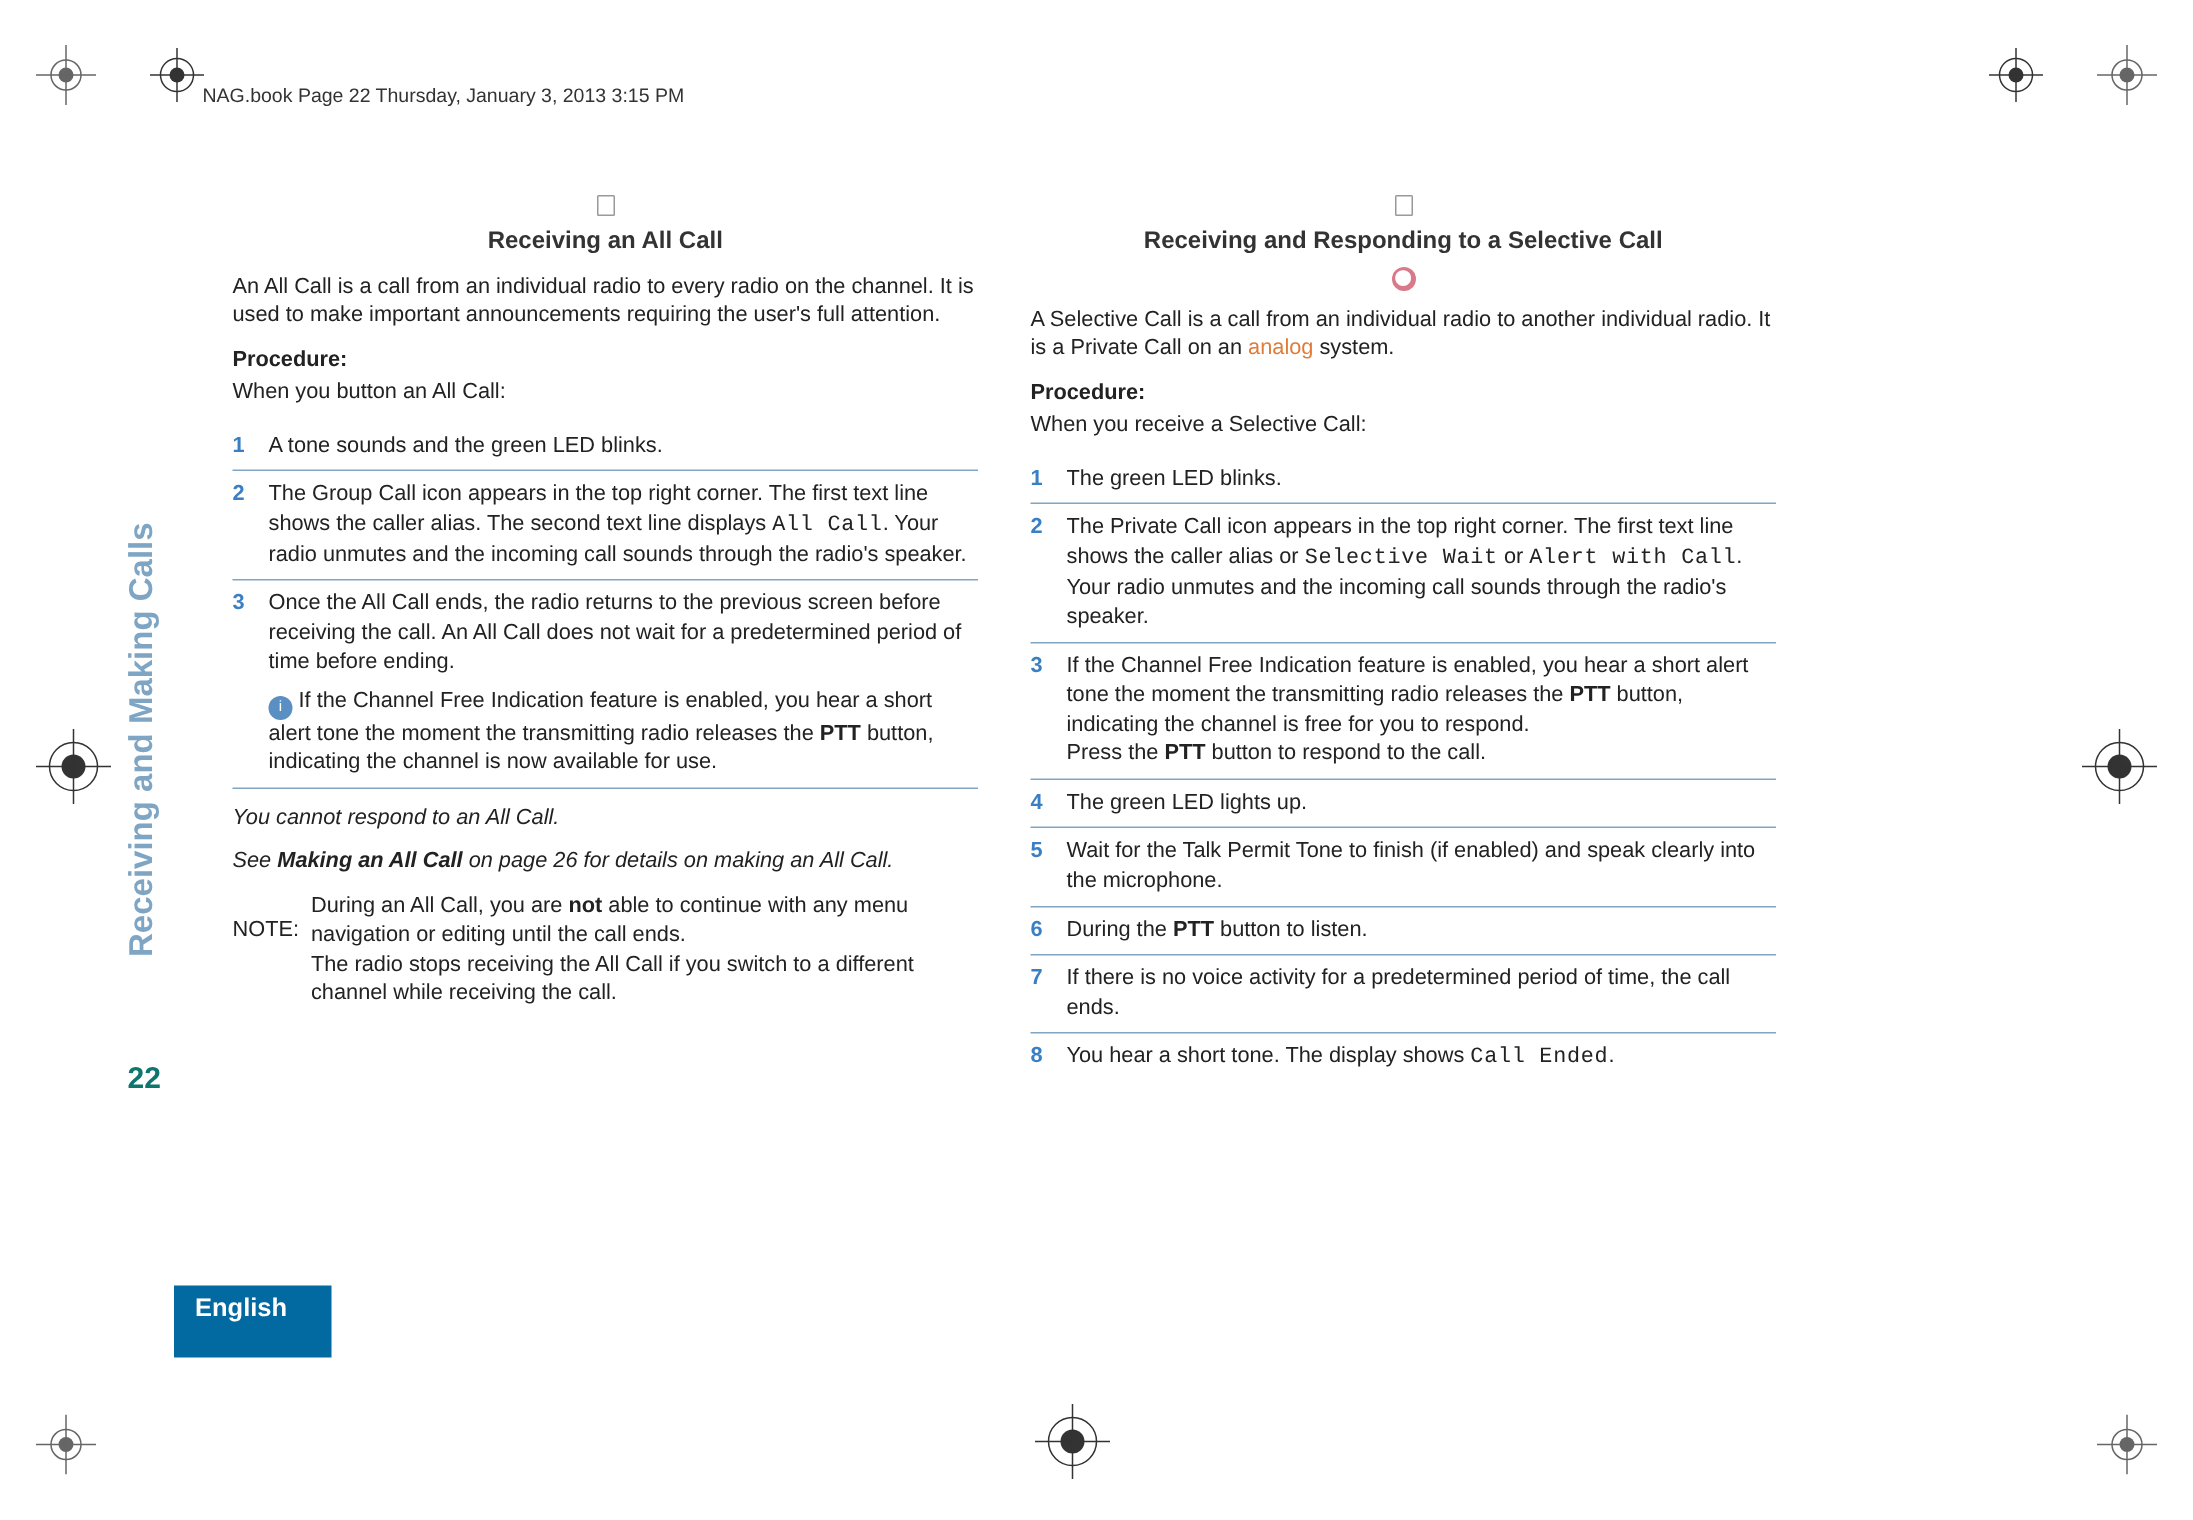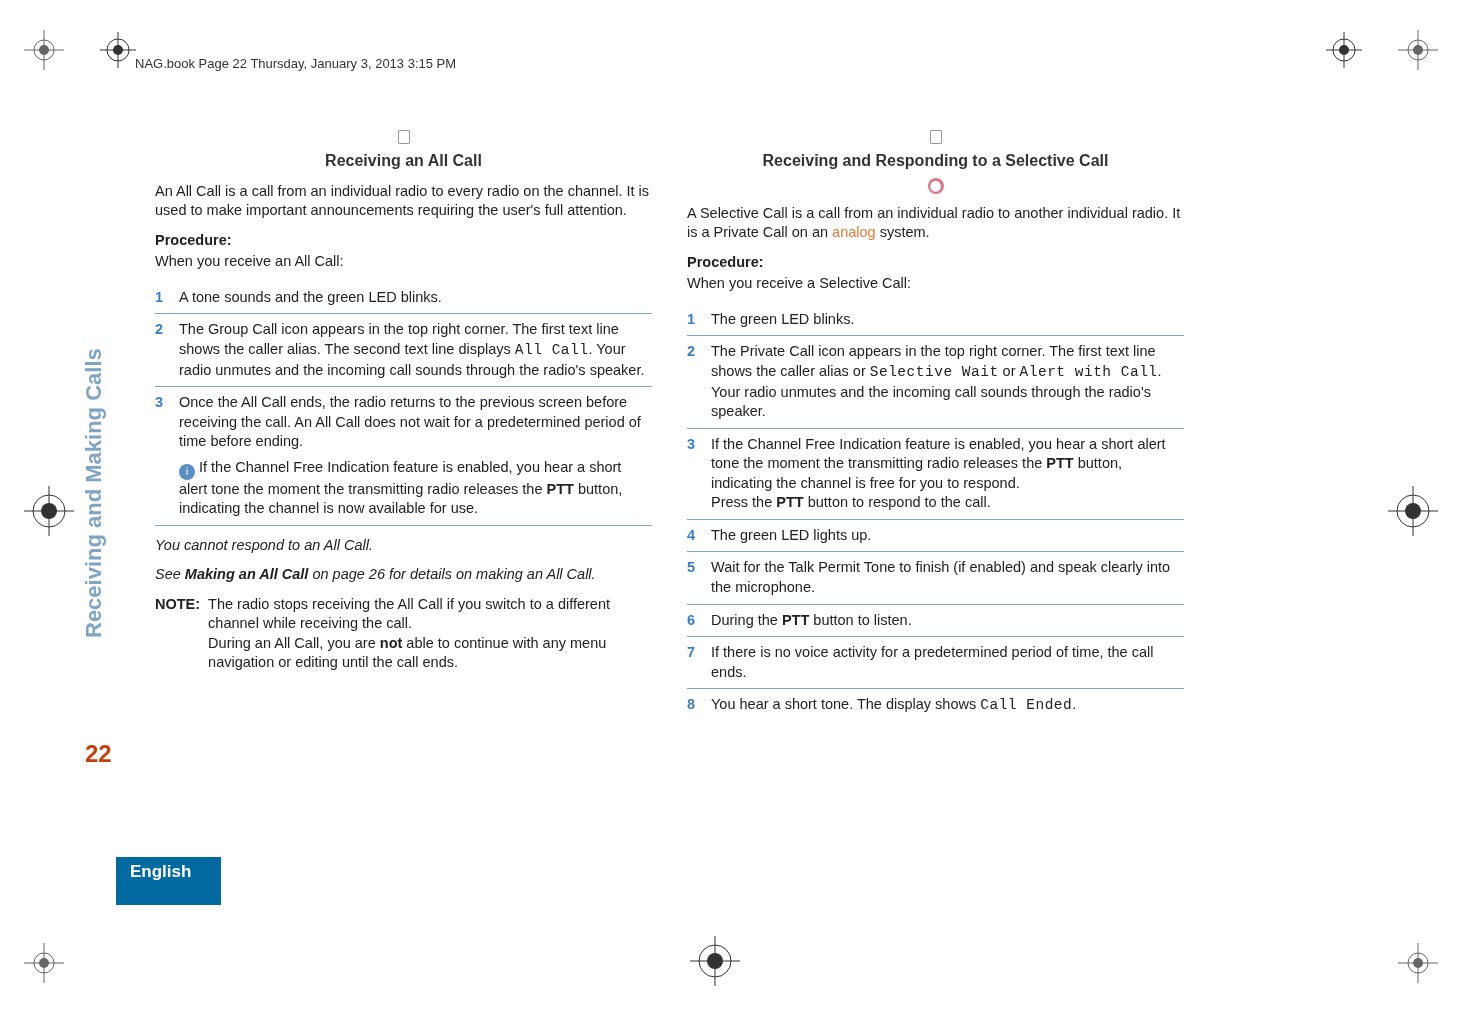--- a/index.html
+++ b/index.html
@@ -50,24 +50,24 @@
       top: 190px;
       width: 250px;
       font-size: 22px;
       font-weight: bold;
       color: #7fa5c4;
       white-space: nowrap;
     }
     .page-num {
       position: absolute;
       left: 85px;
-      top: 740px;
-      font-size: 24px;
-      font-weight: bold;
-      color: #c2410c;
+      top: 708px;
+      font-size: 20px;
+      font-weight: bold;
+      color: #0f766e;
     }
     .lang-tab {
       position: absolute;
       left: 116px;
       bottom: 108px;
       background: #0369a1;
       color: #fff;
       padding: 5px 30px 23px 14px;
       font-size: 17px;
       font-weight: bold;
@@ -131,21 +131,21 @@
     .step:last-of-type { border-bottom: none; }
     .step-num {
       color: #3a7fc4;
       font-weight: bold;
       min-width: 14px;
     }
     .step-text { flex: 1; }
     .mono { font-family: 'Courier New', monospace; letter-spacing: 0.5px; }
     .italic { font-style: italic; margin-top: 10px; }
     .note-block { display: flex; gap: 8px; margin-top: 10px; }
-    .note-label { font-weight: bold; white-space: nowrap; }
+    .note-label { font-weight: normal; white-space: nowrap; margin-top: 16px; }
     .orange { color: #e07b3a; }
     .bold { font-weight: bold; }
     .sub-note { margin-top: 6px; }
   </style>
 </head>
 <body>
 
 <div class="crop-h" style="top:47px;"></div>
 <div class="crop-h" style="bottom:47px;"></div>
 <div class="crop-v" style="left:122px;top:0;"></div>
@@ -233,21 +233,21 @@
 
 <div class="content">
 
   <div class="col">
     <div class="section-title">
       <span class="doc-icon"></span>
       <span>Receiving an All Call</span>
     </div>
     <div class="para">An All Call is a call from an individual radio to every radio on the channel. It is used to make important announcements requiring the user's full attention.</div>
     <div class="proc-label">Procedure:</div>
-    <div class="para">When you receive an All Call:</div>
+    <div class="para">When you button an All Call:</div>
 
     <div class="step">
       <div class="step-num">1</div>
       <div class="step-text">A tone sounds and the green LED blinks.</div>
     </div>
     <div class="step">
       <div class="step-num">2</div>
       <div class="step-text">
         <span>The Group Call icon appears in the top right corner. The first text line shows the caller alias. The second text line displays </span><span class="mono">All Call</span><span>. Your radio unmutes and the incoming call sounds through the radio's speaker.</span>
       </div>
@@ -262,22 +262,22 @@
       </div>
     </div>
 
     <div class="italic">You cannot respond to an All Call.</div>
     <div class="italic">
       <span>See </span><span class="bold">Making an All Call</span><span> on page 26 for details on making an All Call.</span>
     </div>
     <div class="note-block">
       <div class="note-label">NOTE:</div>
       <div>
+        <div><span>During an All Call, you are </span><span class="bold">not</span><span> able to continue with any menu navigation or editing until the call ends.</span></div>
         <div>The radio stops receiving the All Call if you switch to a different channel while receiving the call.</div>
-        <div><span>During an All Call, you are </span><span class="bold">not</span><span> able to continue with any menu navigation or editing until the call ends.</span></div>
       </div>
     </div>
   </div>
 
   <div class="col">
     <div class="section-title">
       <span class="doc-icon"></span>
       <span>Receiving and Responding to a Selective Call</span>
       <span class="circle-icon">⬤</span>
     </div>

